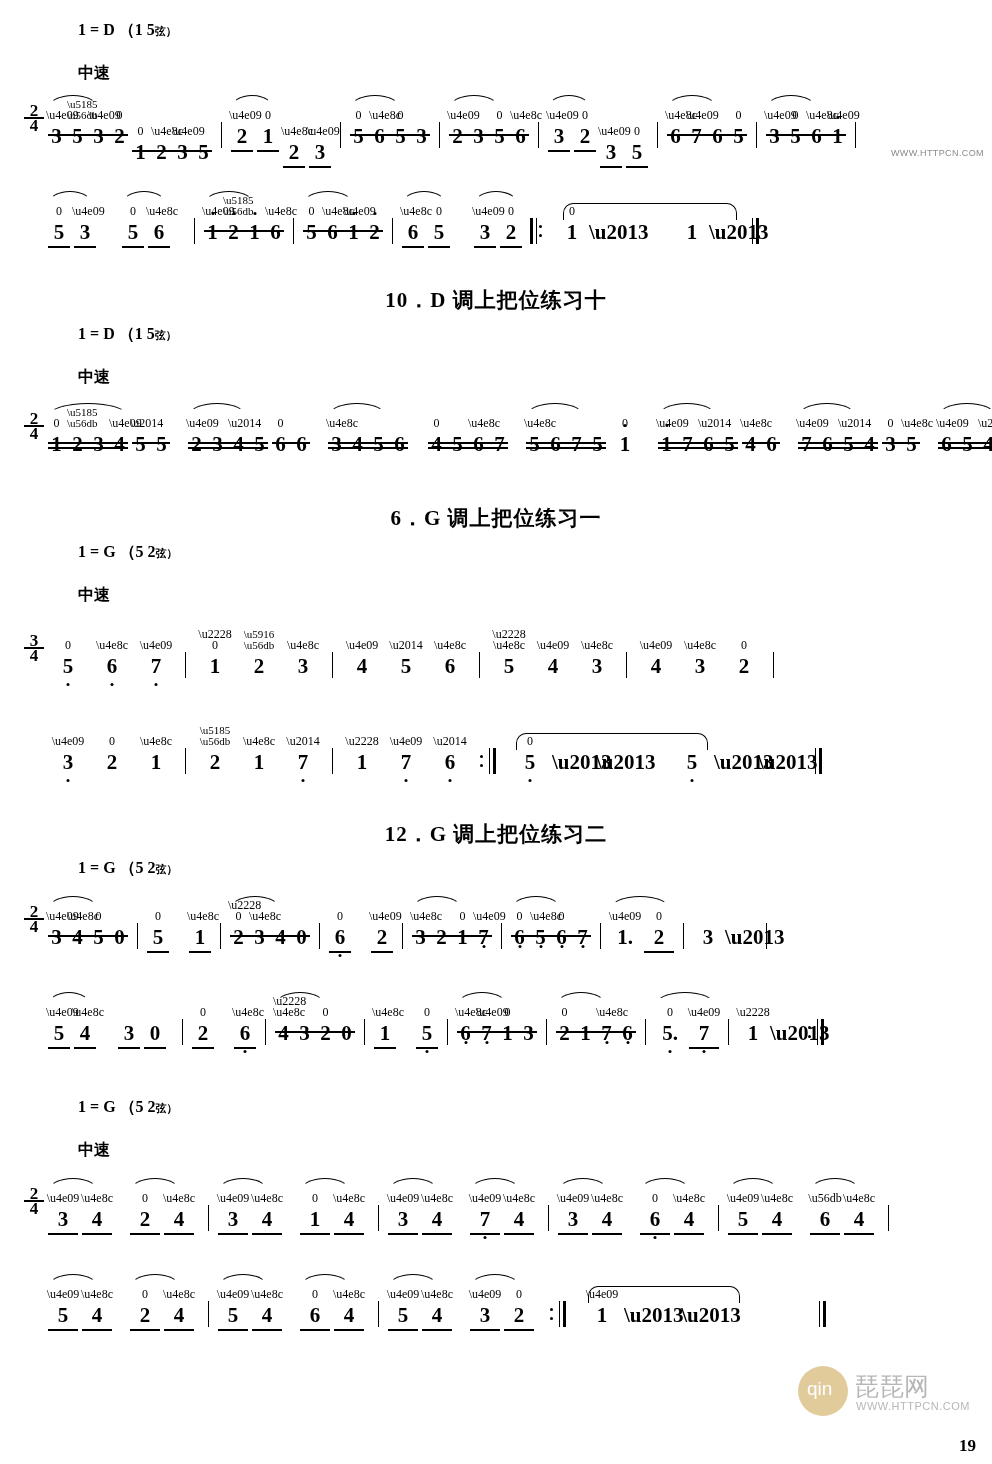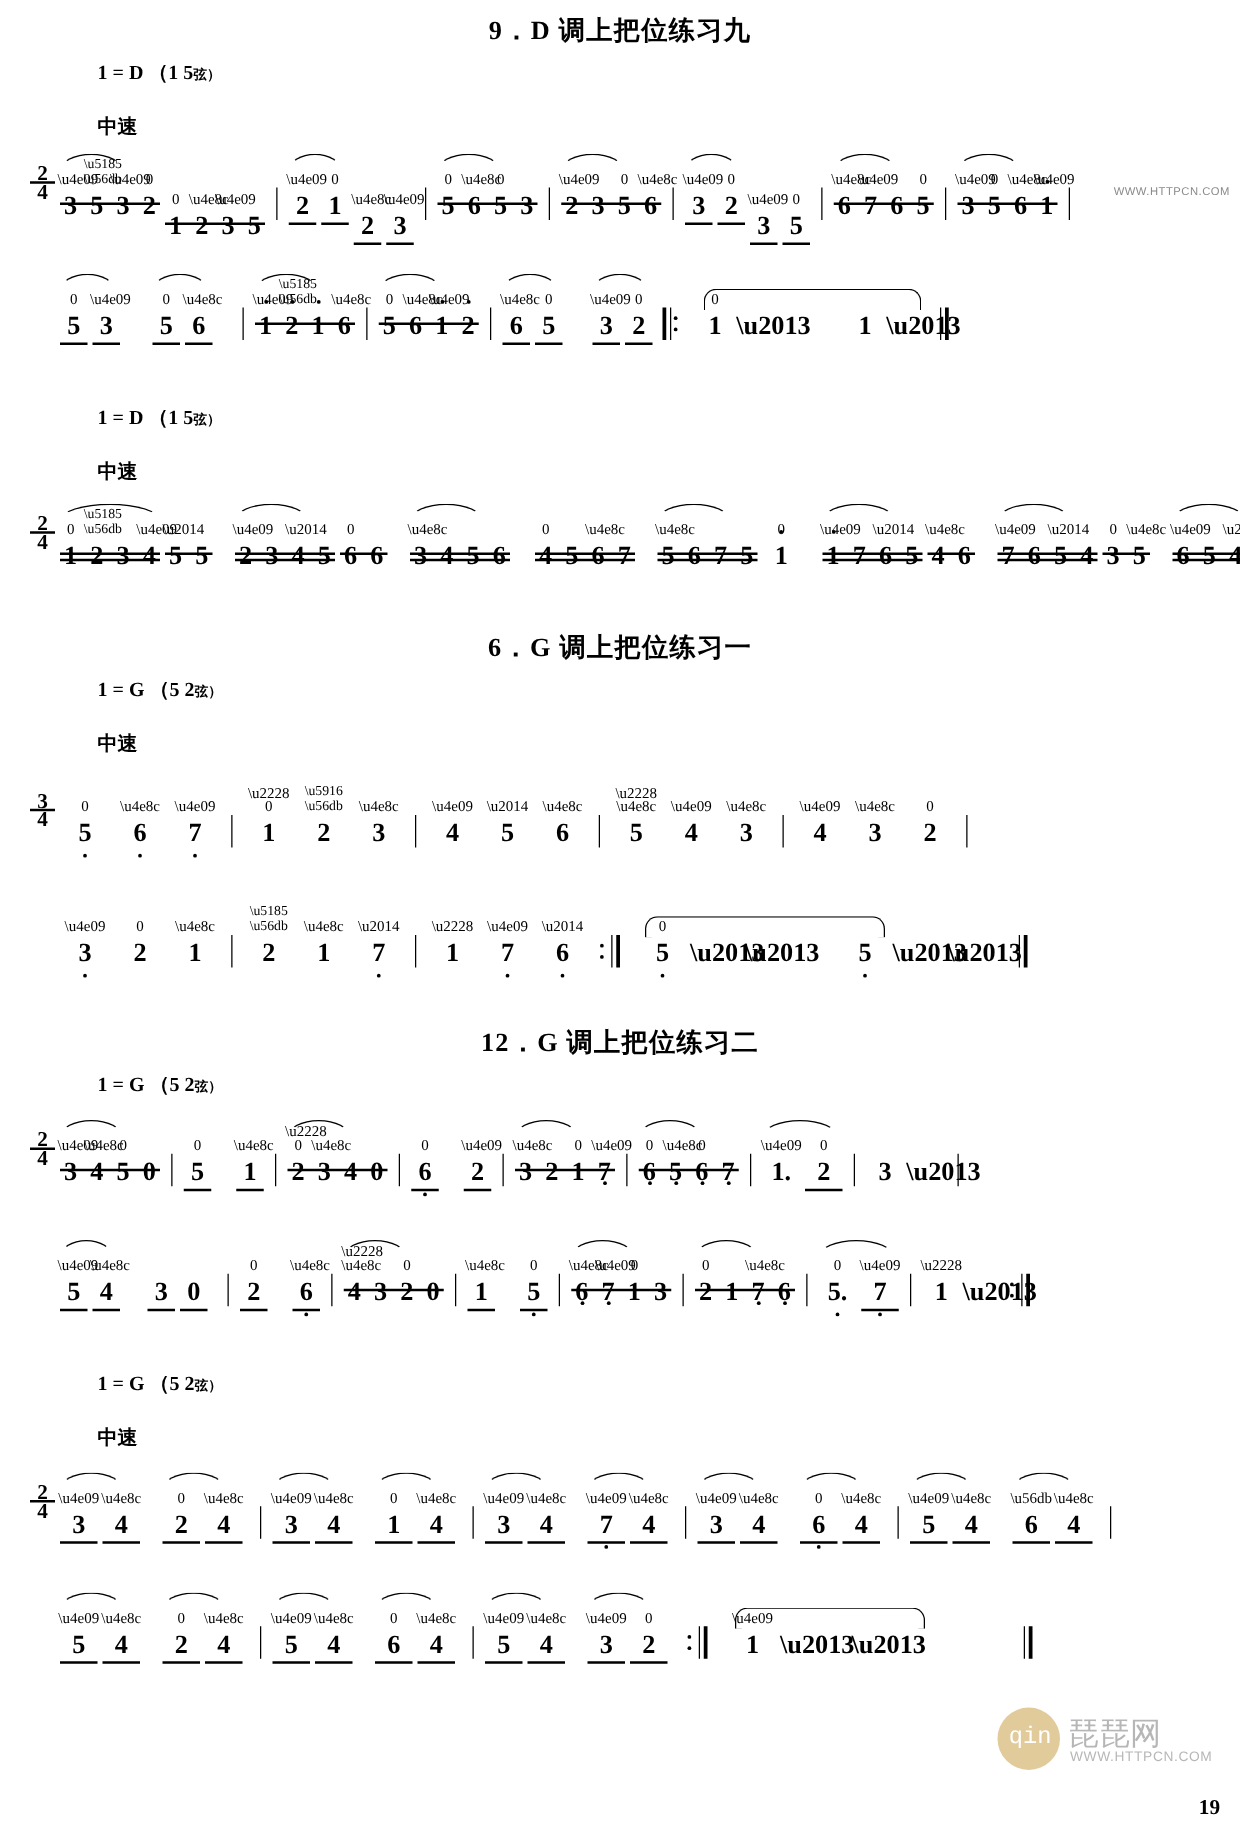--- a/index.html
+++ b/index.html
@@ -240,21 +240,21 @@
     left: 0; top: 2px;
     width: 50px; height: 50px;
     border-radius: 50%;
     background: #c9a24a;
   }
   .wm-logo .circ span {
     position: absolute;
     left: 9px; top: 12px;
     color: #fff;
     font-size: 19px;
-    font-family: Liberation Mono, monospace;
+    font-family: Liberation Sans, sans-serif;
   }
   .wm-logo .nm {
     position: absolute;
     left: 56px; top: 6px;
     font-size: 25px;
     color: #7b7b7b;
     font-family: "Liberation Sans", sans-serif;
   }
   .wm-logo .url {
     position: absolute;
@@ -274,21 +274,20 @@
   }
 </style>
 </head>
 <body>
 
 <div class="page">
 
   <div class="wm-top">WWW.HTTPCN.COM</div>
 
   <div class="exercise" style="padding-top:10px;">
-    <div class="ex-title">9．D 调上把位练习九</div>
     <div class="key-line">
       <span>1 =</span>
       <span>D</span>
       <span>（1 5</span><span class="sub">弦）</span>
     </div>
     <div class="tempo">中速</div>
 
     <div class="staff">
       <div class="meter">
         <span class="num">2</span>
@@ -451,20 +450,21 @@
         </div>
         <div class="repeat" style="margin-left:14px;">
           <div class="l2"></div>
             <div class="l1" style="margin-left:3px;"></div>
         </div>
       </div>
     </div>
   </div>
 
   <div class="exercise" style="padding-top:26px;">
+    <div class="ex-title">10．D 调上把位练习十</div>
     <div class="key-line">
       <span>1 =</span>
       <span>D</span>
       <span>（1 5</span><span class="sub">弦）</span>
     </div>
     <div class="tempo">中速</div>
 
     <div class="staff" style="margin-top:10px;">
       <div class="meter">
         <span class="num">2</span>

